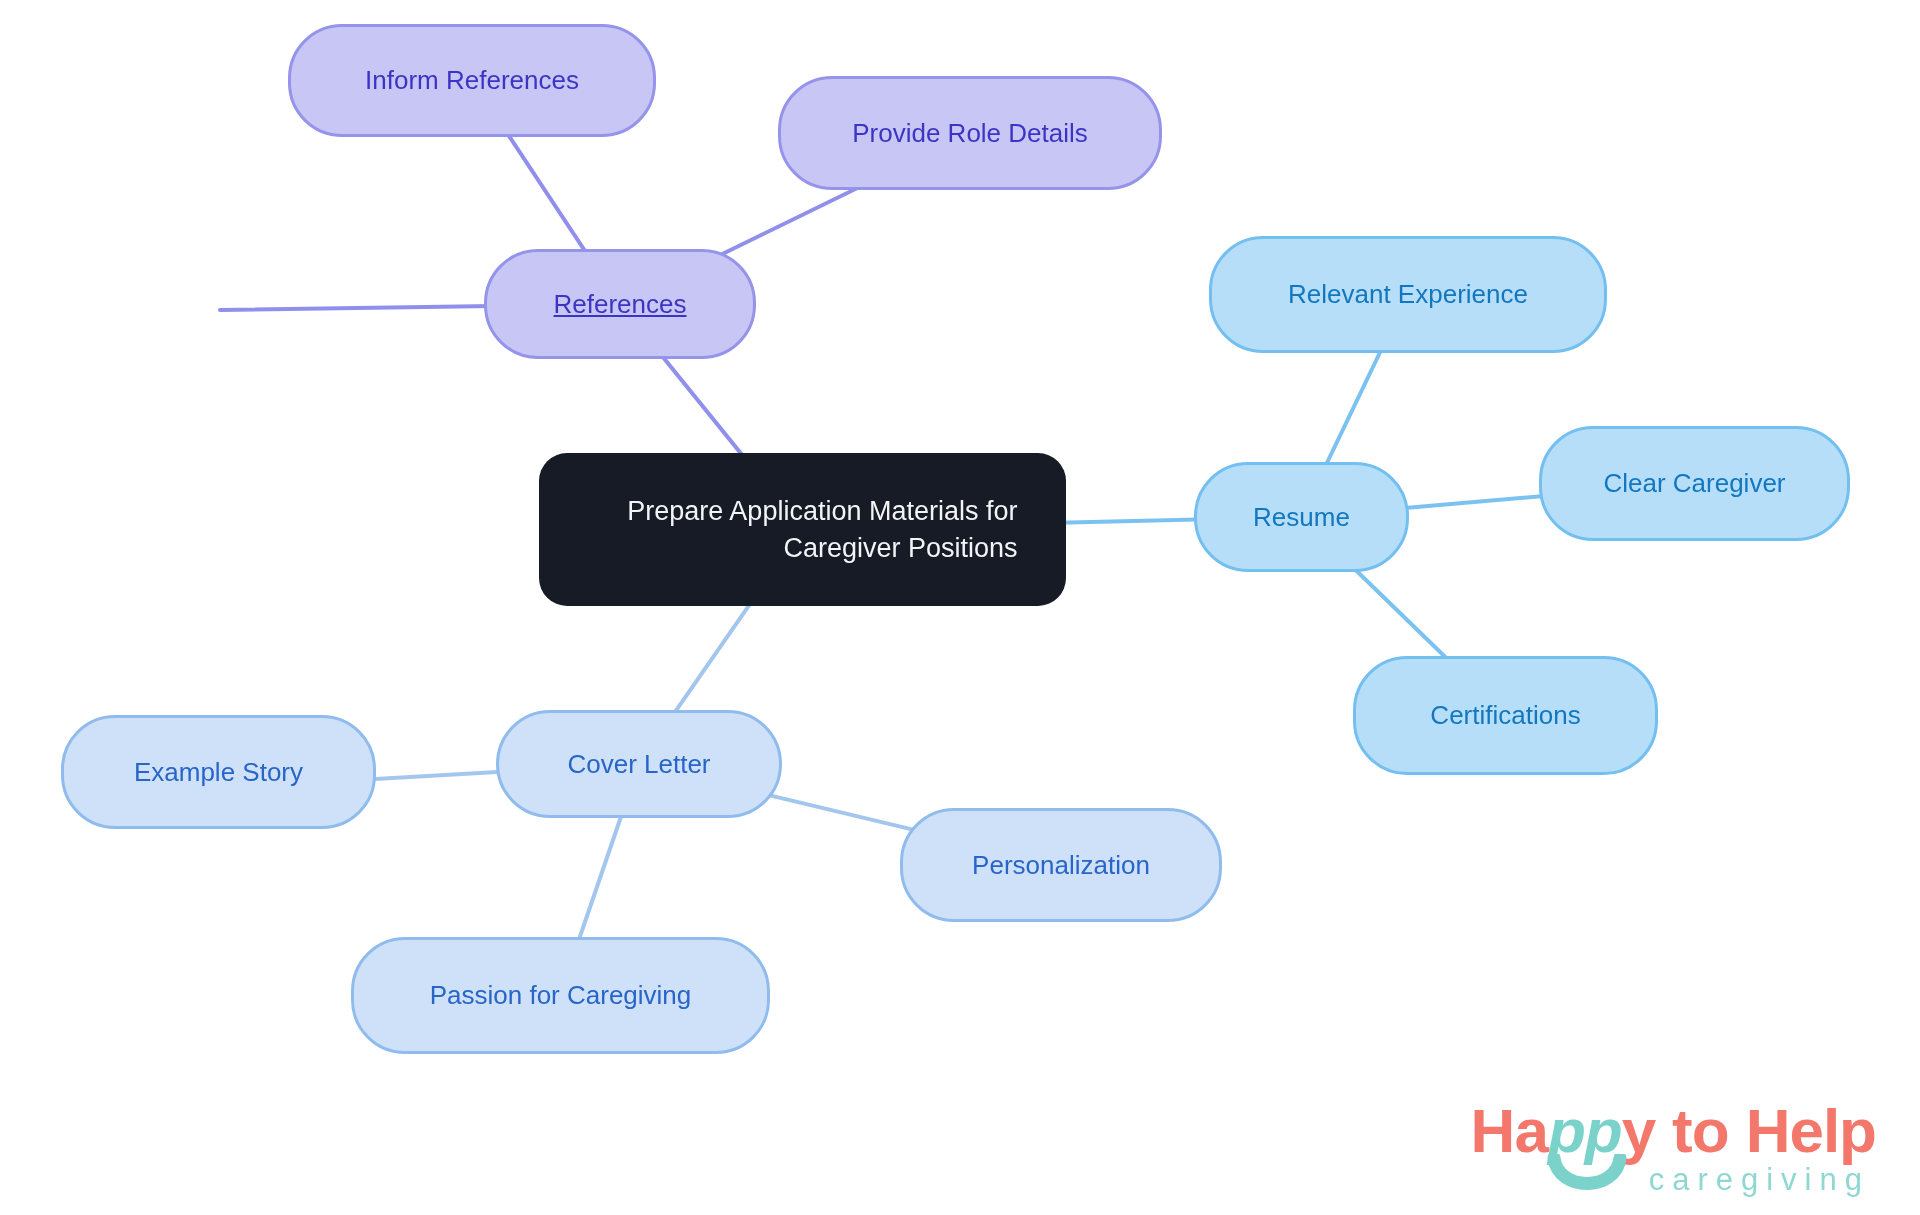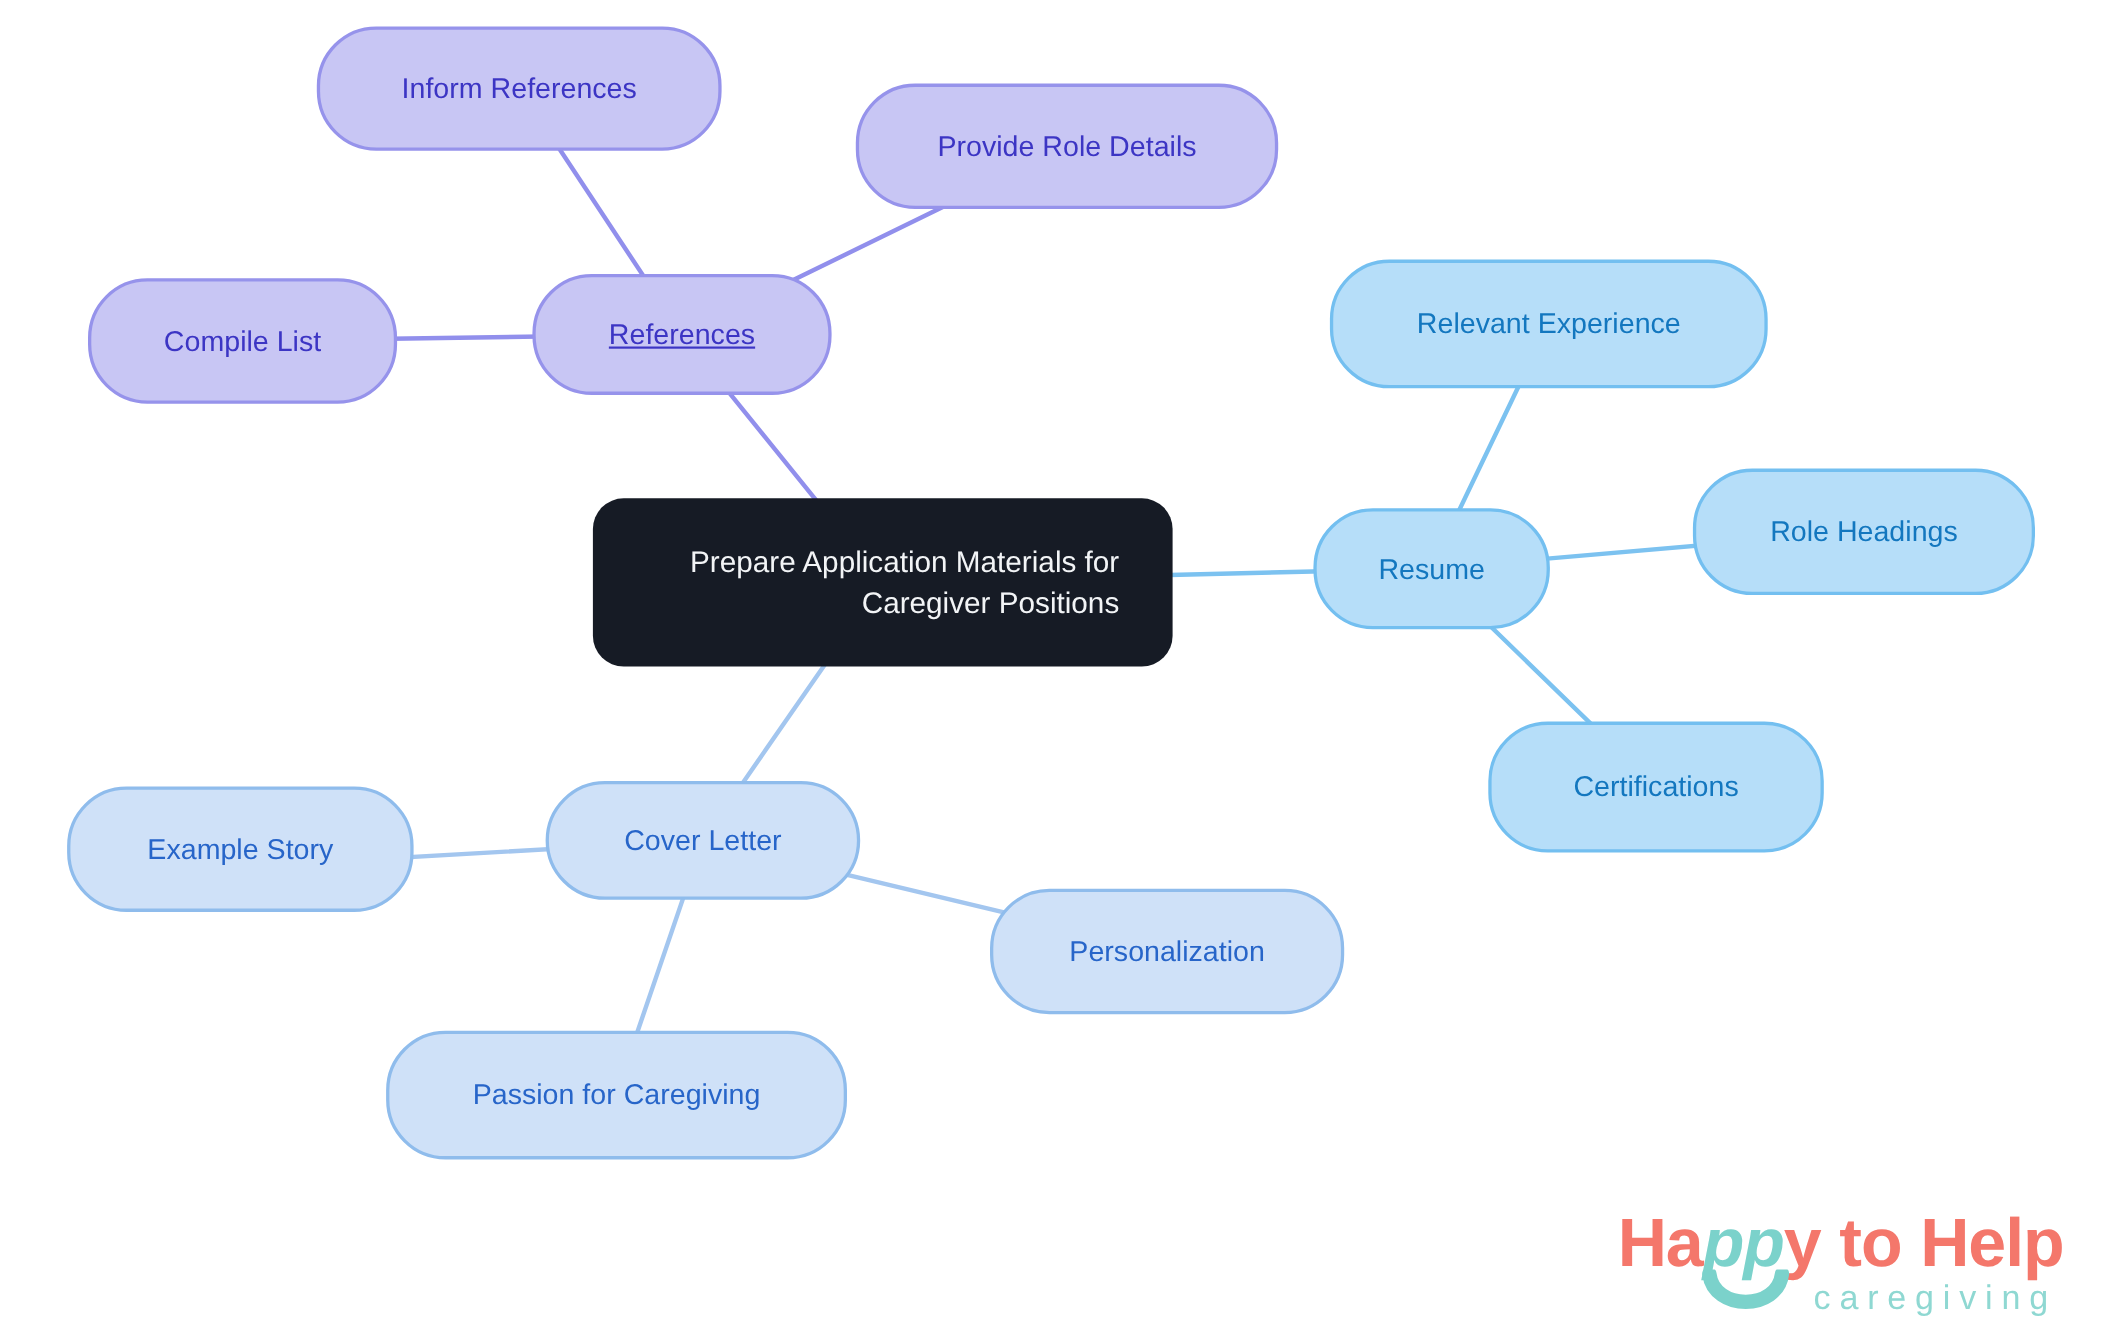--- a/index.html
+++ b/index.html
@@ -132,32 +132,29 @@
 
   <div class="node branch-references" style="left:484px; top:249px; width:272px; height:110px;text-decoration:underline;">
     <span class="node-label">References</span>
   </div>
   <div class="node branch-references" style="left:288px; top:24px; width:368px; height:113px;">
     <span class="node-label">Inform References</span>
   </div>
   <div class="node branch-references" style="left:778px; top:76px; width:384px; height:114px;">
     <span class="node-label">Provide Role Details</span>
   </div>
-  <div class="node branch-references" style="left:80px; top:253px; width:281px; height:114px;">
-    <span class="node-label">Compile List</span>
-  </div>
 
   <div class="node branch-resume" style="left:1194px; top:462px; width:215px; height:110px;">
     <span class="node-label">Resume</span>
   </div>
   <div class="node branch-resume" style="left:1209px; top:236px; width:398px; height:117px;">
     <span class="node-label">Relevant Experience</span>
   </div>
   <div class="node branch-resume" style="left:1539px; top:426px; width:311px; height:115px;">
-    <span class="node-label">Role Headings</span>
+    <span class="node-label">Clear Caregiver</span>
   </div>
   <div class="node branch-resume" style="left:1353px; top:656px; width:305px; height:119px;">
     <span class="node-label">Certifications</span>
   </div>
 
   <div class="node branch-cover" style="left:496px; top:710px; width:286px; height:108px;">
     <span class="node-label">Cover Letter</span>
   </div>
   <div class="node branch-cover" style="left:61px; top:715px; width:315px; height:114px;">
     <span class="node-label">Example Story</span>

